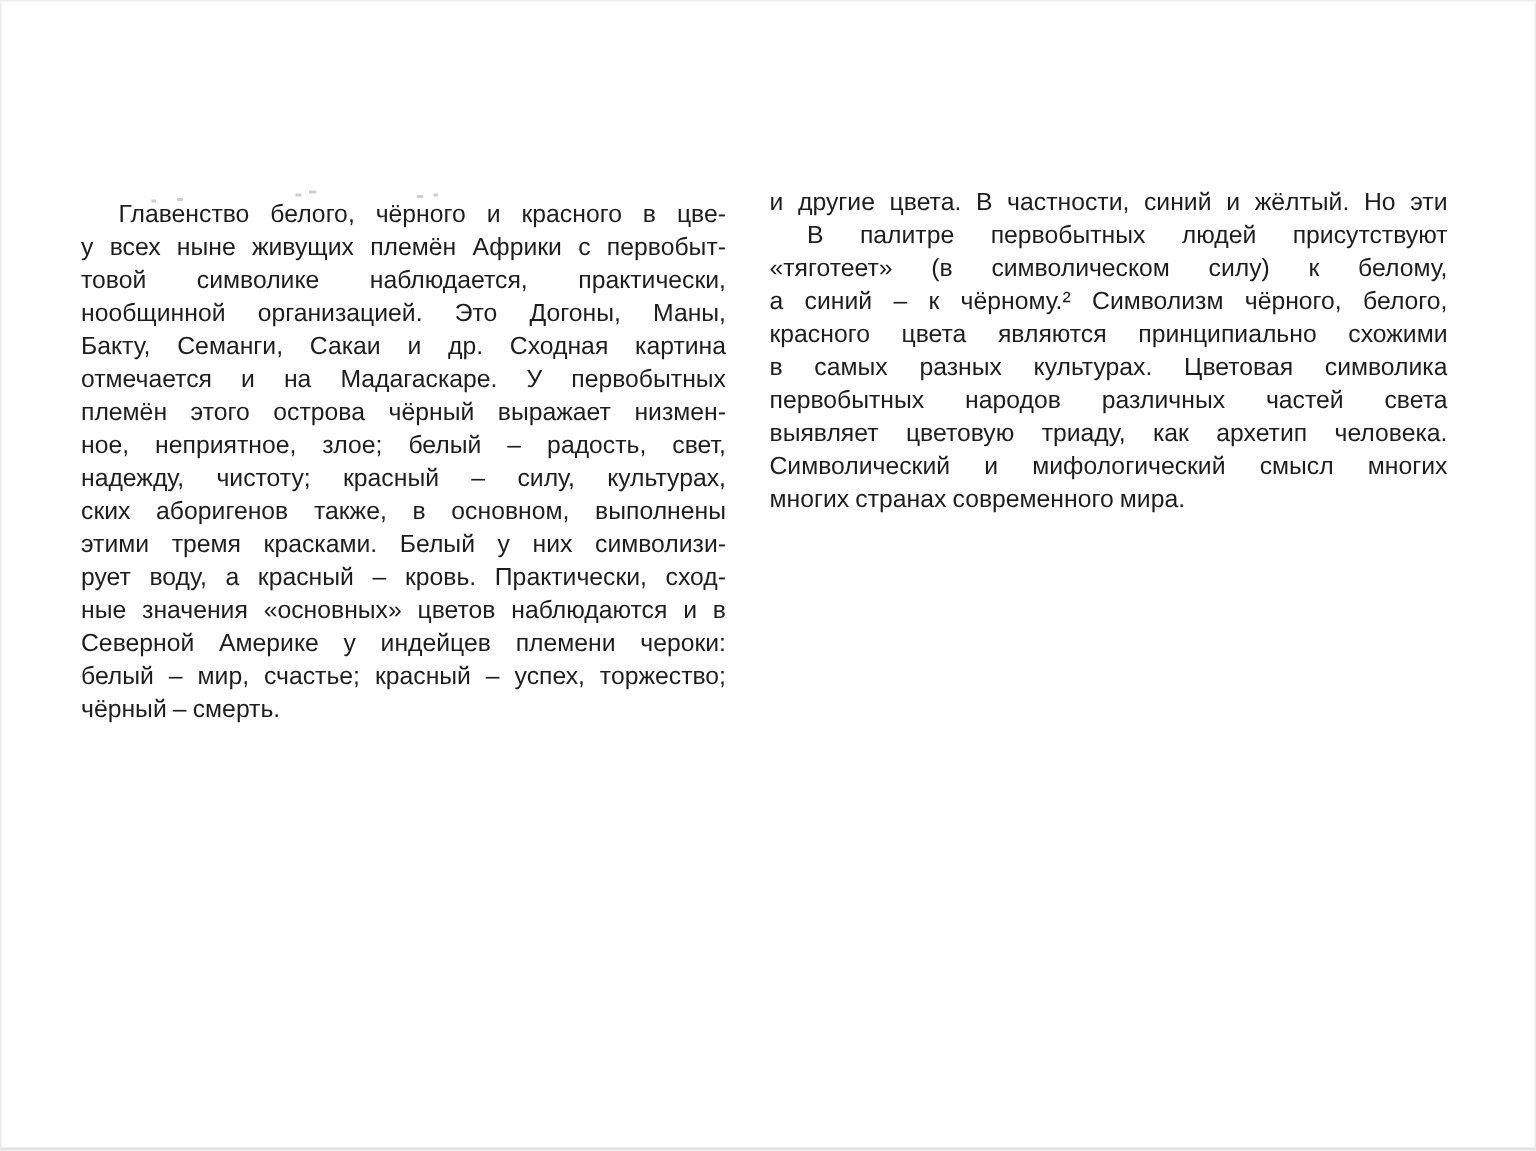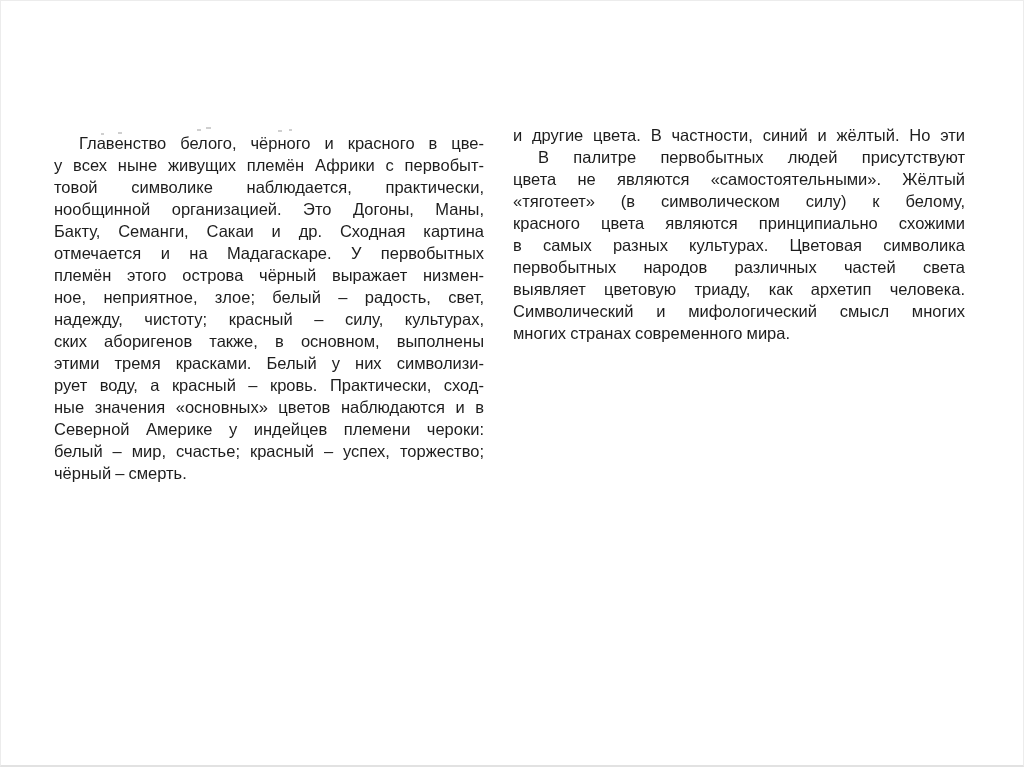--- a/index.html
+++ b/index.html
@@ -64,22 +64,22 @@
     <div class="line j">рует воду, а красный – кровь. Практически, сход-</div>
     <div class="line j">ные значения «основных» цветов наблюдаются и в</div>
     <div class="line j">Северной Америке у индейцев племени чероки:</div>
     <div class="line j">белый – мир, счастье; красный – успех, торжество;</div>
     <div class="line">чёрный – смерть.</div>
   </div>
 
   <div class="column" id="col-right">
     <div class="line j">и другие цвета. В частности, синий и жёлтый. Но эти</div>
     <div class="line j indent">В палитре первобытных людей присутствуют</div>
-    <div class="line j">цвета не являются «самостоятельными». Жёлтый</div>
     <div class="line j">«тяготеет» (в символическом силу) к белому,</div>
+    <div class="line j">а синий – к чёрному.² Символизм чёрного, белого,</div>
     <div class="line j">красного цвета являются принципиально схожими</div>
     <div class="line j">в самых разных культурах. Цветовая символика</div>
     <div class="line j">первобытных народов различных частей света</div>
     <div class="line j">выявляет цветовую триаду, как архетип человека.</div>
     <div class="line j">Символический и мифологический смысл многих</div>
     <div class="line">многих странах современного мира.</div>
   </div>
 
 </div>
 

